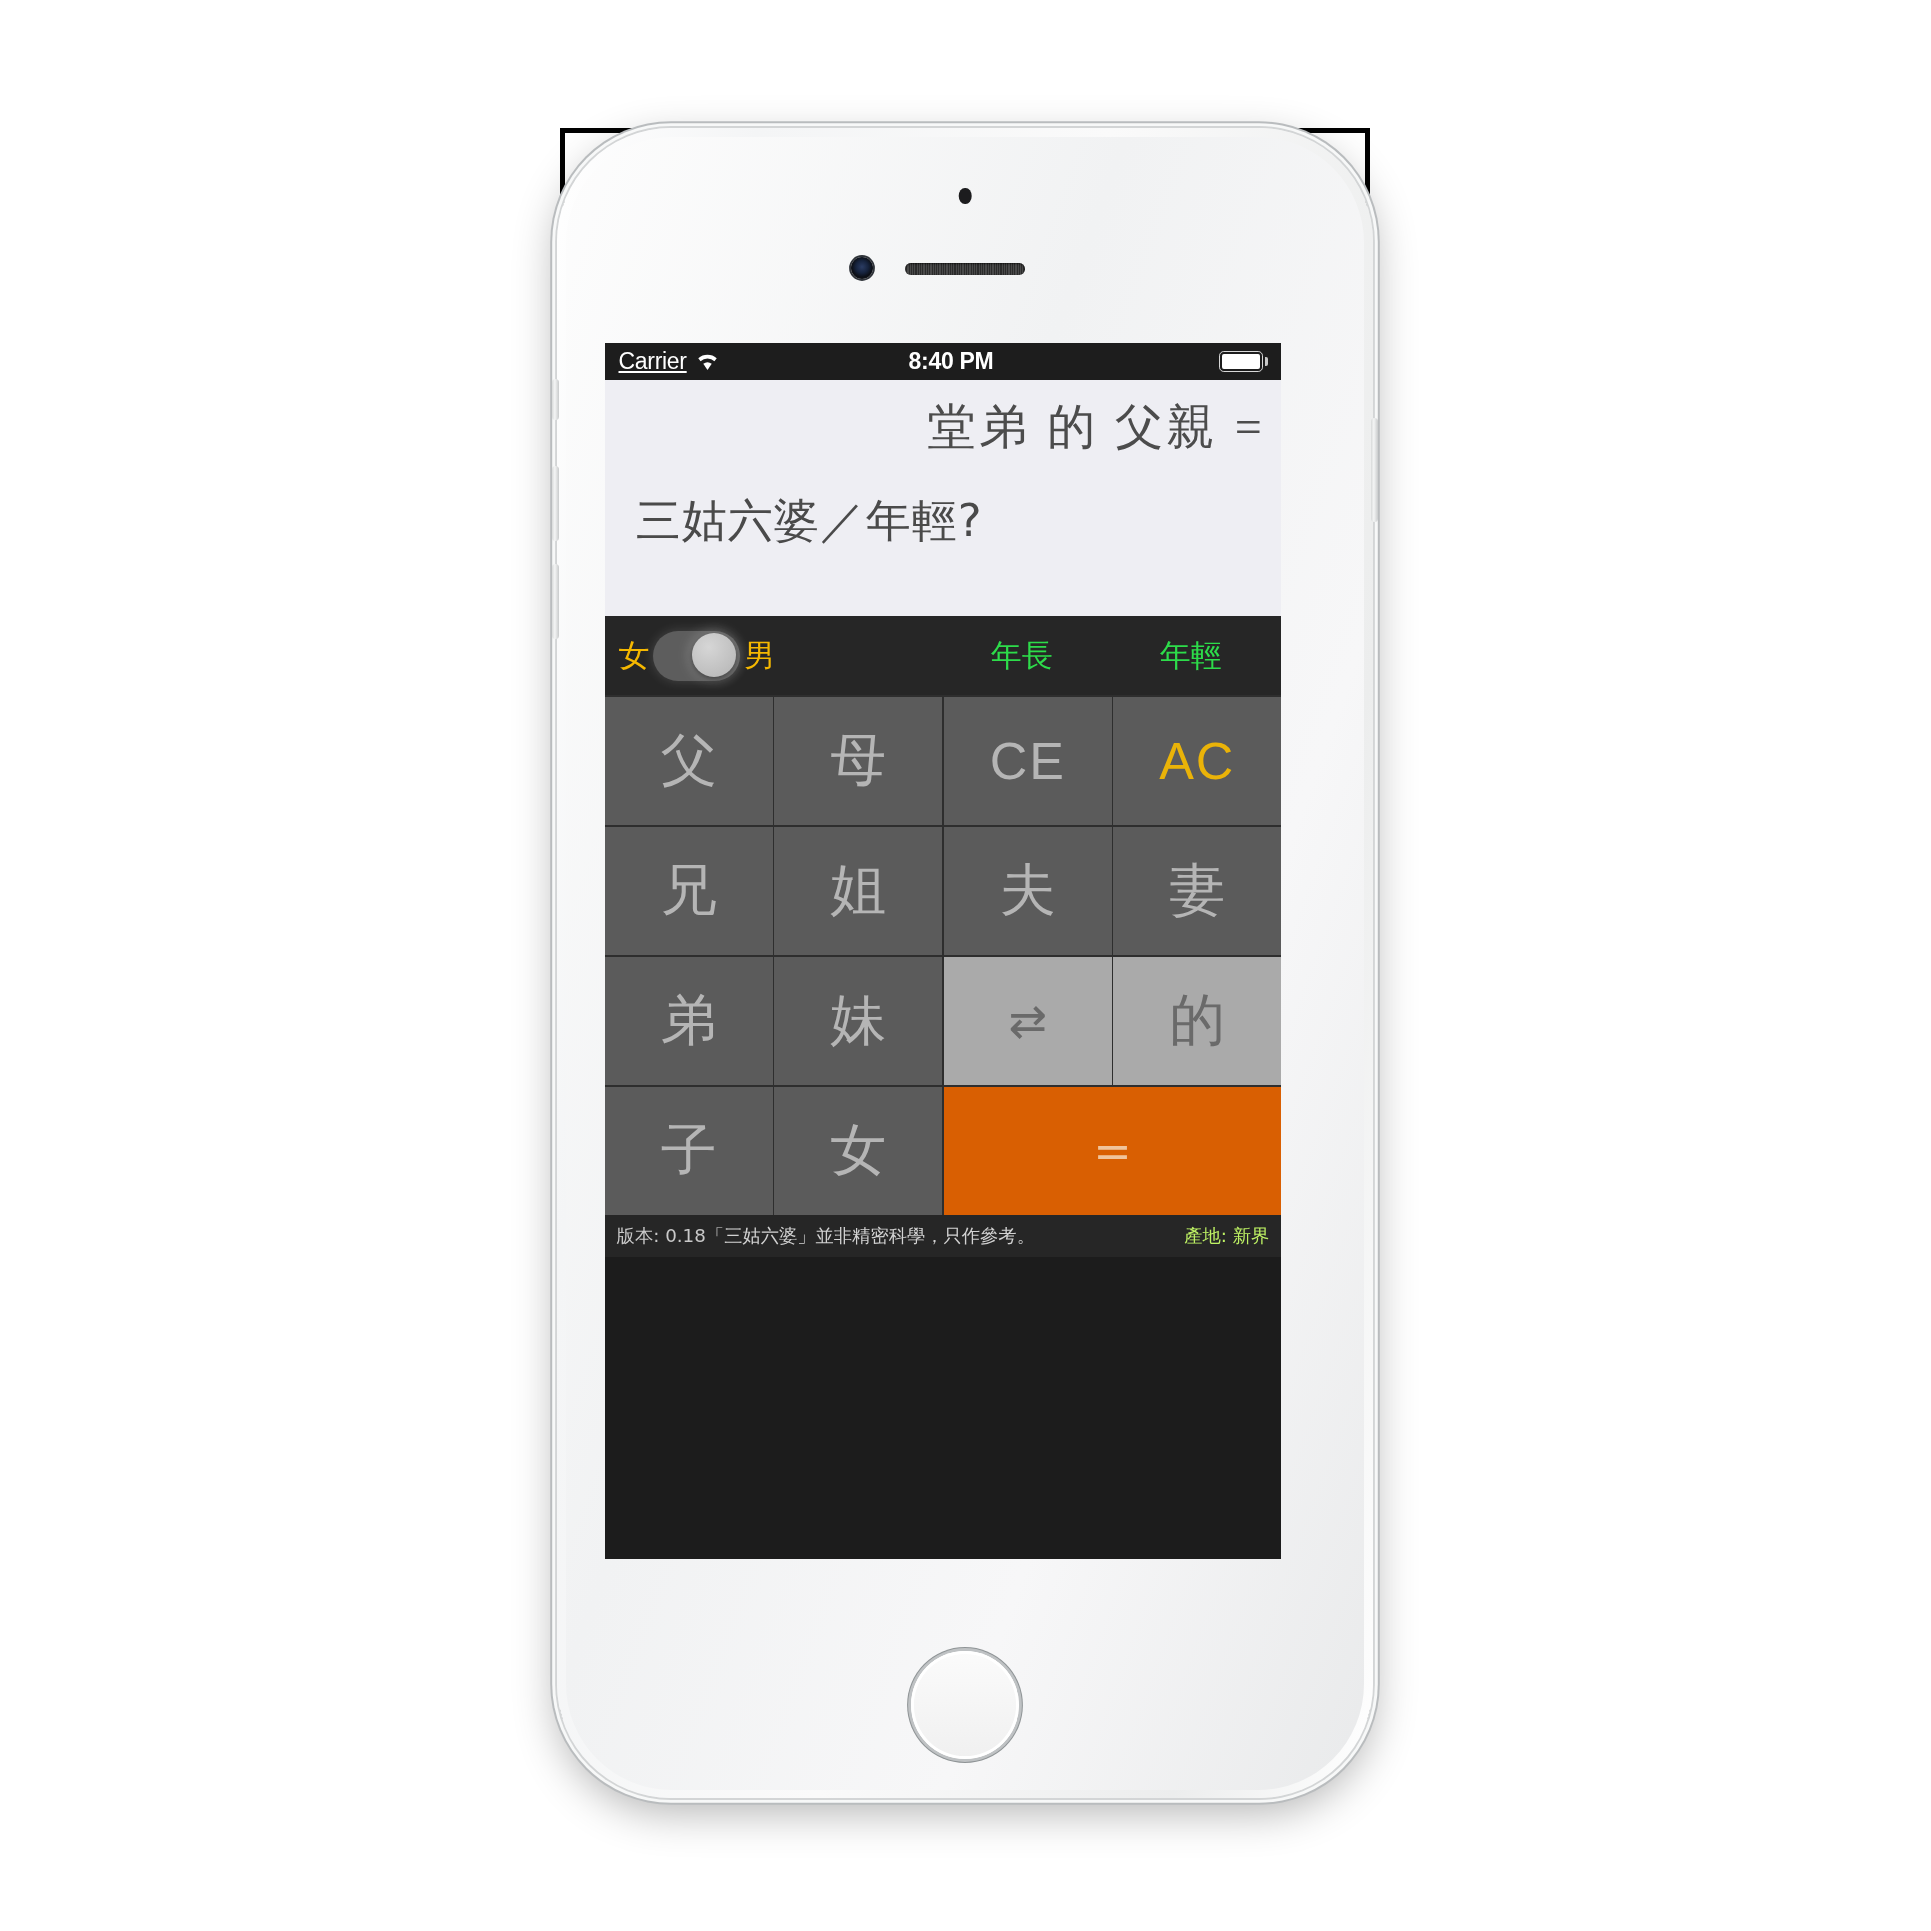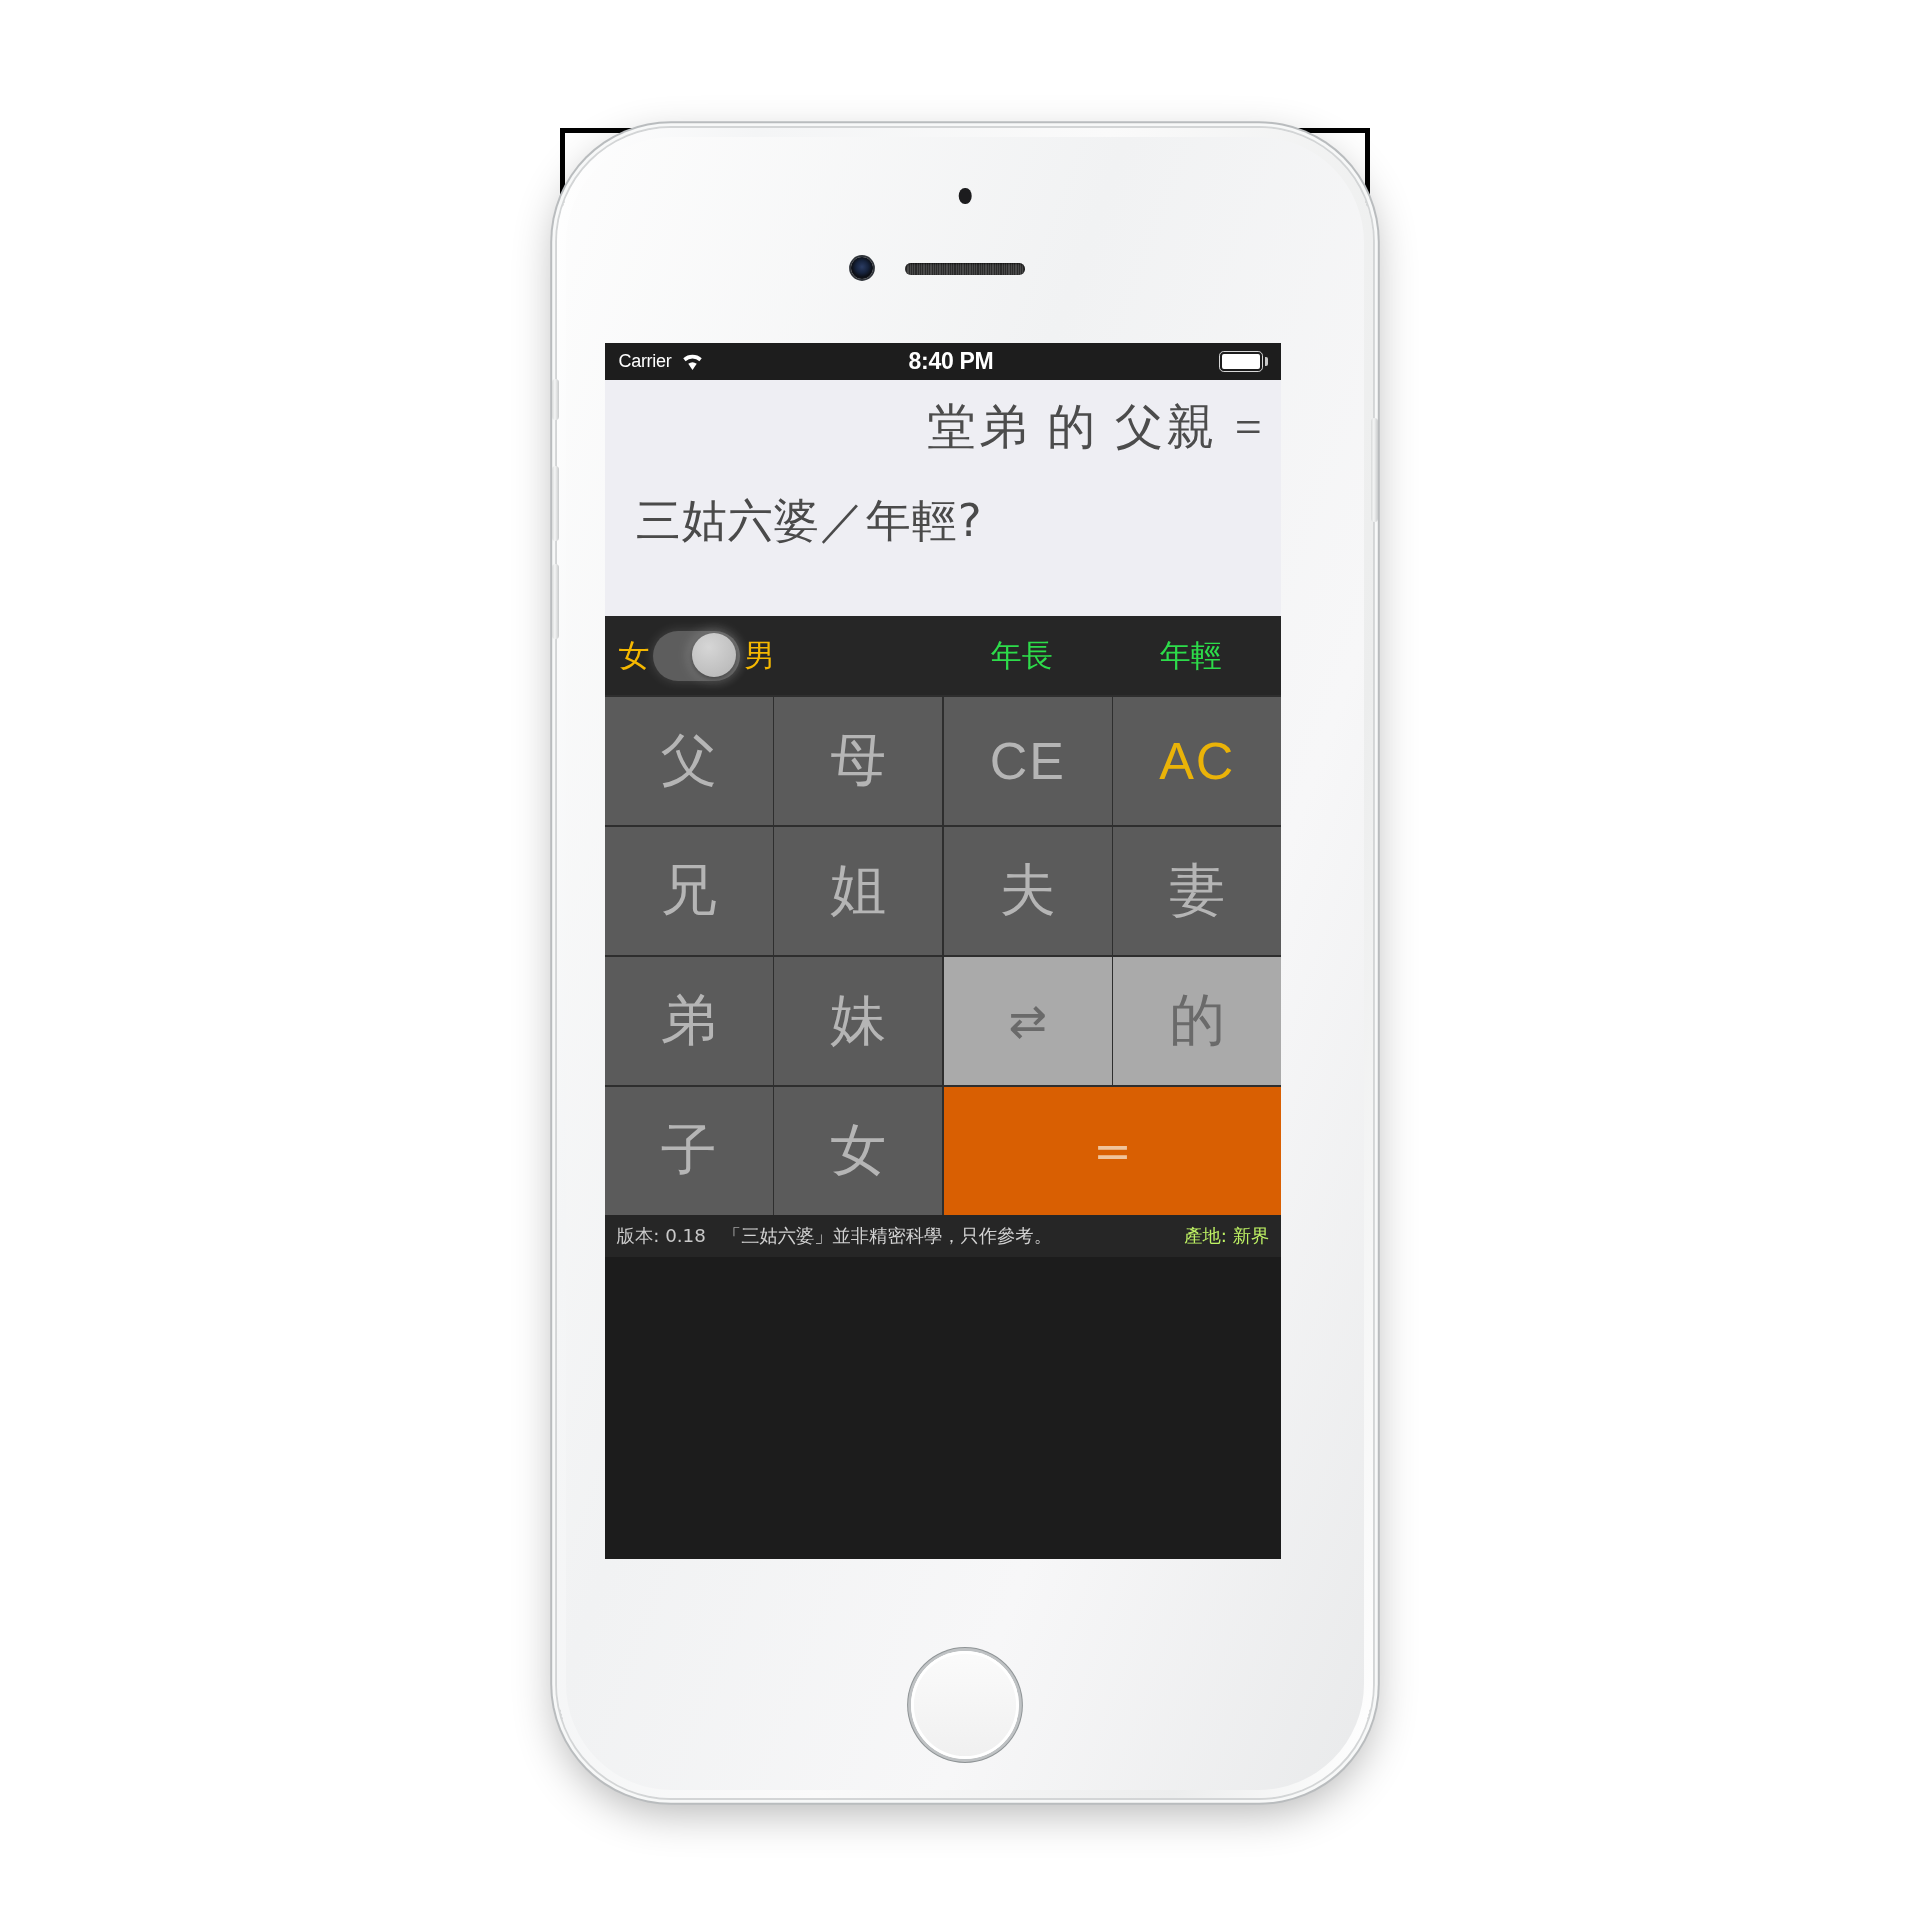--- a/index.html
+++ b/index.html
@@ -111,21 +111,21 @@
     background: #1d1d1d;
     color: #ffffff;
     display: flex;
     align-items: center;
     padding: 0 13.5px;
     font-size: 23px;
     box-sizing: border-box;
     position: relative;
   }
   #status-left { display: flex; align-items: center; gap: 8.7px; }
-  #carrier-label { font-size: 18px; letter-spacing: -0.3px; }
+  #carrier-label { font-size: 23px; letter-spacing: -0.3px; text-decoration: underline; }
   #wifi-icon { display: block; }
   #status-time {
     position: absolute; left: 0; right: 0; top: 0; bottom: 0;
     display: flex; align-items: center; justify-content: center;
     font-size: 23px; font-weight: bold; letter-spacing: -0.3px;
     pointer-events: none;
     padding-left: 16px;
   }
   #status-right {
     margin-left: auto; display: flex; align-items: center;
@@ -242,21 +242,21 @@
   #footer {
     background: #262626;
     height: 42px;
     display: flex;
     align-items: center;
     padding: 0 11.6px;
     box-sizing: border-box;
     color: #c9c9c9;
     font-size: 18.3px;
     font-family: "DejaVu Sans", "Liberation Sans", sans-serif;
-    gap: 17px;
+    gap: 0;
   }
   #footer-note { color: #d2d2d2; }
   #footer-origin { margin-left: auto; color: #bef264; }
 
   #screen-filler {
     background: #1c1c1c;
     flex: 1;
   }
   #screen-stack {
     display: flex;

